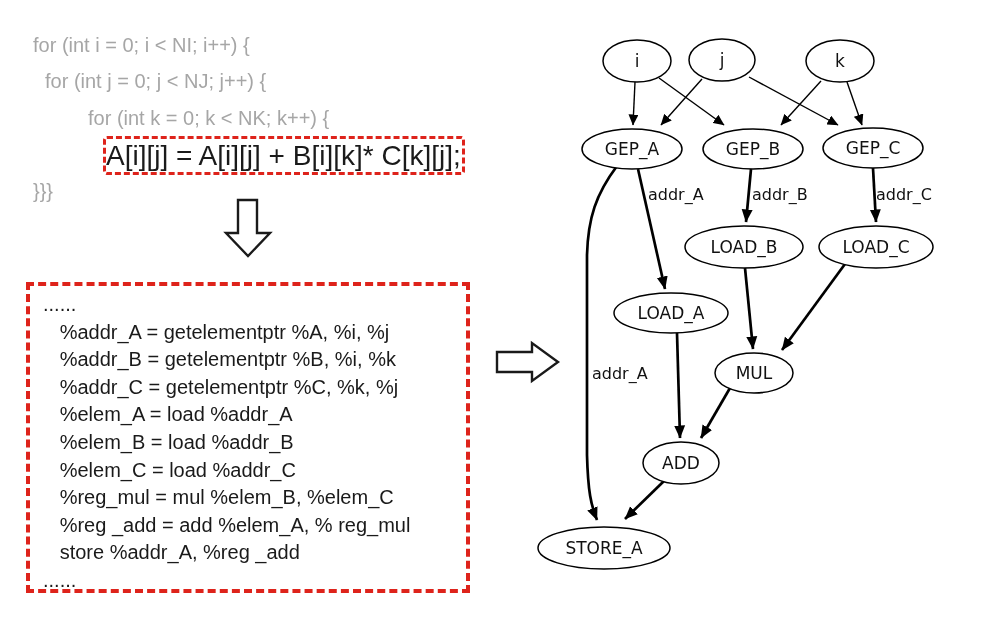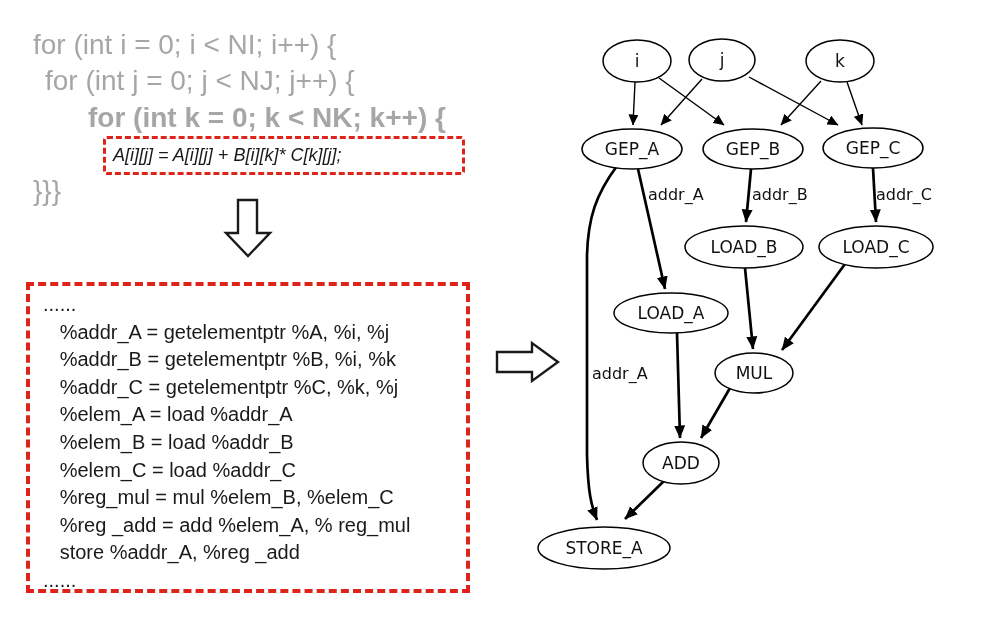--- a/index.html
+++ b/index.html
@@ -7,28 +7,28 @@
     --gray:#a6a6a6;
     --ink:#1a1a1a;
     --stroke:#000000;
   }
   html,body{margin:0;padding:0;background:#ffffff;}
   .canvas{
     position:relative;width:984px;height:617px;background:#ffffff;
     font-family:"Liberation Sans",sans-serif;overflow:hidden;
   }
   .code-line{
-    position:absolute;font-size:28px;color:var(--gray);white-space:pre;line-height:28px;
+    position:absolute;font-size:20px;color:var(--gray);white-space:pre;line-height:28px;
   }
   .hl-box{
     position:absolute;left:103px;top:136px;width:356px;height:33px;
     border:3px dashed var(--red);border-radius:4px;
     display:flex;align-items:center;
   }
-  .hl-text{font-size:18px;color:var(--ink);white-space:pre;padding-left:7px;font-style:italic;}
+  .hl-text{font-size:28px;color:var(--ink);white-space:pre;}
   .ir-box{
     position:absolute;left:26px;top:282px;width:436px;height:303px;
     border:4px dashed var(--red);
   }
   .ir-lines{
     position:absolute;left:13px;top:5px;
     font-size:20px;line-height:27.6px;color:var(--ink);white-space:pre;
   }
   .arrow-svg{position:absolute;}
   .graph-svg{position:absolute;left:0;top:0;}
@@ -40,21 +40,21 @@
   }
 </style>
 </head>
 <body>
 
 <div class="canvas">
 
   <div id="src-block">
       <div class="code-line" style="top: 31px; left: 33px;">for (int i = 0; i &lt; NI; i++) {</div>
       <div class="code-line" style="top: 67px; left: 45px;">for (int j = 0; j &lt; NJ; j++) {</div>
-      <div class="code-line" style="top: 104px; left: 88px; font-weight: bold;">for (int k = 0; k &lt; NK; k++) {</div>
+      <div class="code-line" style="top: 104px; left: 88px;">for (int k = 0; k &lt; NK; k++) {</div>
       <div class="hl-box">
         <span class="hl-text">A[i][j] = A[i][j] + B[i][k]* C[k][j];</span>
       </div>
       <div class="code-line" style="top: 177px; left: 33px;">}}}</div>
     </div>
 
   <svg class="arrow-svg" style="left:218px;top:196px;" width="62" height="64">
     <polygon points="20,4 39,4 39,37 52,37 30,60 8,37 20,37" fill="#ffffff" stroke="#1a1a1a" stroke-width="2.4"></polygon>
   </svg>
 

